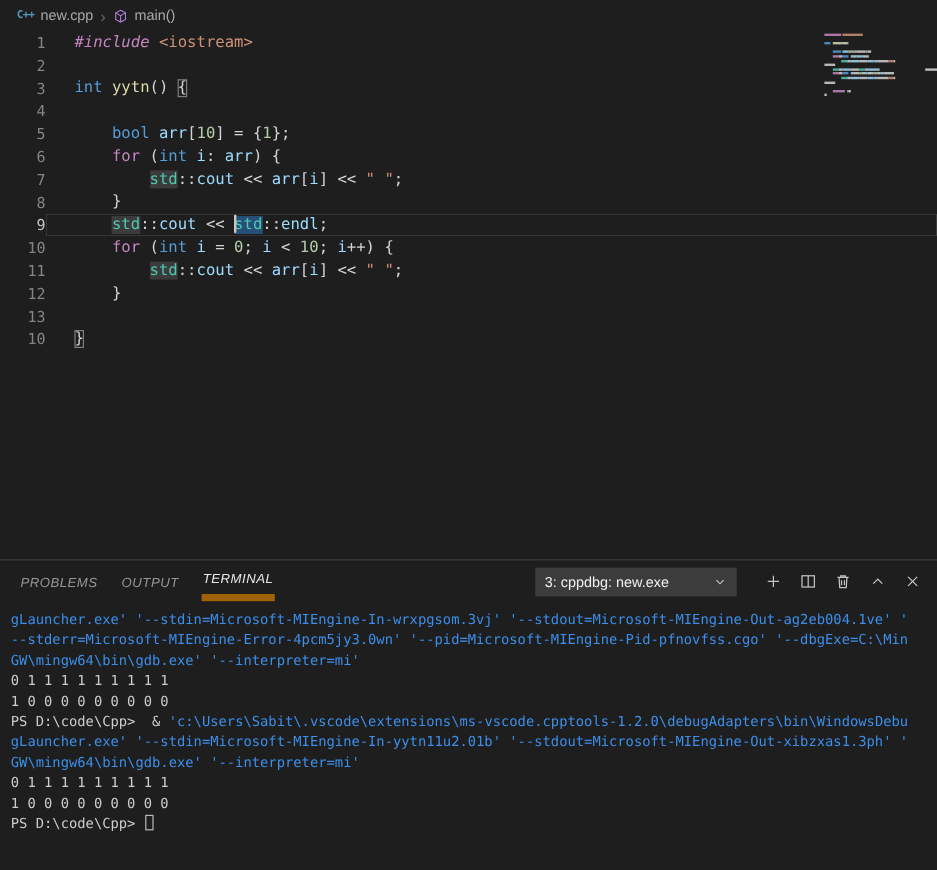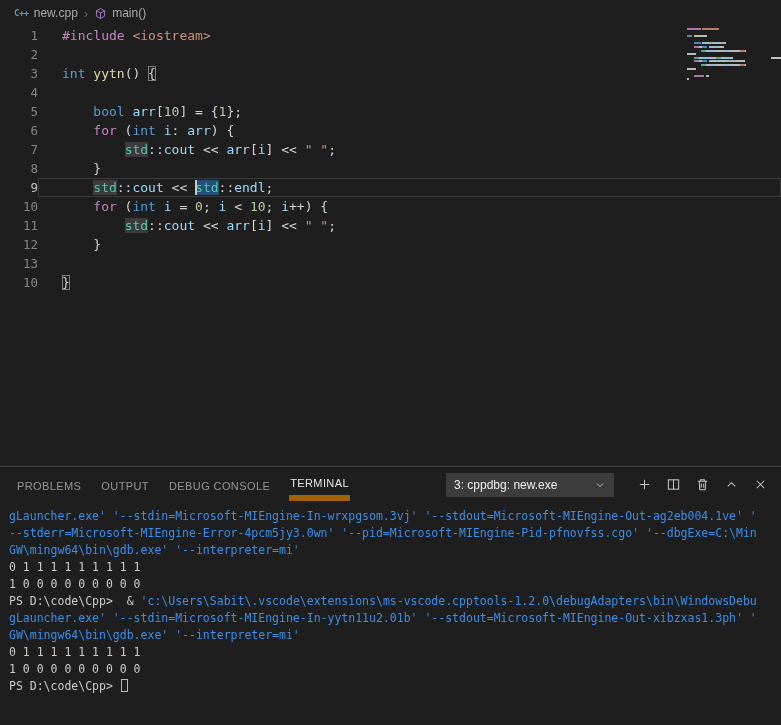--- a/index.html
+++ b/index.html
@@ -31,21 +31,21 @@
 
   .minimap { position: absolute; top: 28px; right: 2px; width: 92px; }
   .mm-row { display: flex; height: 2px; margin-bottom: 1.6px; }
   .mm-row span { display: inline-block; height: 2px; opacity: 0.85; }
   .mm-marker { position: absolute; right: -2px; top: 29px; width: 10px; height: 2px; background: #c0c0c0; }
 
   
   .panel { height: 259px; border-top: 1px solid #434343; background: #1e1e1e; }
   .panel-header { display: flex; align-items: center; height: 35px; padding: 0 10px 0 16px; }
   .ptab { font-size: 11px; color: #969696; margin-right: 18px; padding: 9px 1px 6px;
-          letter-spacing: 0.4px; cursor: pointer; }
+          letter-spacing: 0.4px; cursor: pointer; font-style: italic; }
   .ptab.active { color: #e7e7e7; border-bottom: 6px solid #a16207; }
   .spacer { flex: 1; }
   .termselect { display: flex; align-items: center; justify-content: space-between;
                 background: #3c3c3c; color: #f0f0f0; font-size: 12px; height: 24px;
                 padding: 0 8px; margin-right: 12px; min-width: 168px; cursor: pointer; }
   .icon-btn { width: 22px; height: 22px; display: flex; align-items: center;
               justify-content: center; margin-left: 7px; cursor: pointer; border-radius: 3px; }
   .icon-btn svg { stroke: #c5c5c5; fill: none; stroke-width: 1.1; }
   .termselect svg { stroke: #cccccc; fill: none; stroke-width: 1.2; margin-left: 12px; }
 
@@ -70,21 +70,21 @@
           <path d="M8 2l5 2.6v6.8L8 14l-5-2.6V4.6z" fill="none" stroke="#b180d7" stroke-width="1.1"></path>
           <path d="M3 4.6L8 7.4l5-2.8M8 7.4V14" fill="none" stroke="#b180d7" stroke-width="1.1"></path>
         </svg>
       </span>
       <span class="crumb">main()</span>
     </div>
 
     <div class="code" id="code">
         <div class="row">
           <span class="gutter">1</span>
-          <span class="line-body"><span style="color: rgb(197, 134, 192);">#include</span><span style="color: rgb(212, 212, 212);"> </span><span style="color: rgb(206, 145, 120);">&lt;iostream&gt;</span></span>
+          <span class="line-body"><span style="color: rgb(197, 134, 192); font-style: italic;">#include</span><span style="color: rgb(212, 212, 212);"> </span><span style="color: rgb(206, 145, 120);">&lt;iostream&gt;</span></span>
         </div>
         <div class="row">
           <span class="gutter">2</span>
           <span class="line-body"></span>
         </div>
         <div class="row">
           <span class="gutter">3</span>
           <span class="line-body"><span style="color: rgb(86, 156, 214);">int</span><span style="color: rgb(212, 212, 212);"> </span><span style="color: rgb(220, 220, 170);">yytn</span><span style="color: rgb(212, 212, 212);">() </span><span class="bracket" style="color: rgb(212, 212, 212);">{</span></span>
         </div>
         <div class="row">
@@ -243,21 +243,20 @@
         <div class="mm-row">
           <span style="width: 1.7px; background: rgb(212, 212, 212);"></span>
         </div>
       </div>
   </div>
 
   <div class="panel">
     <div class="panel-header">
       <span class="ptab">PROBLEMS</span>
       <span class="ptab">OUTPUT</span>
-      <span class="ptab">DEBUG CONSOLE</span>
       <span class="ptab active">TERMINAL</span>
       <span class="spacer"></span>
 
       <span class="termselect">
         <span>3: cppdbg: new.exe</span>
         <svg width="12" height="12" viewBox="0 0 16 16">
           <path d="M4 6l4 4 4-4"></path>
         </svg>
       </span>
 

